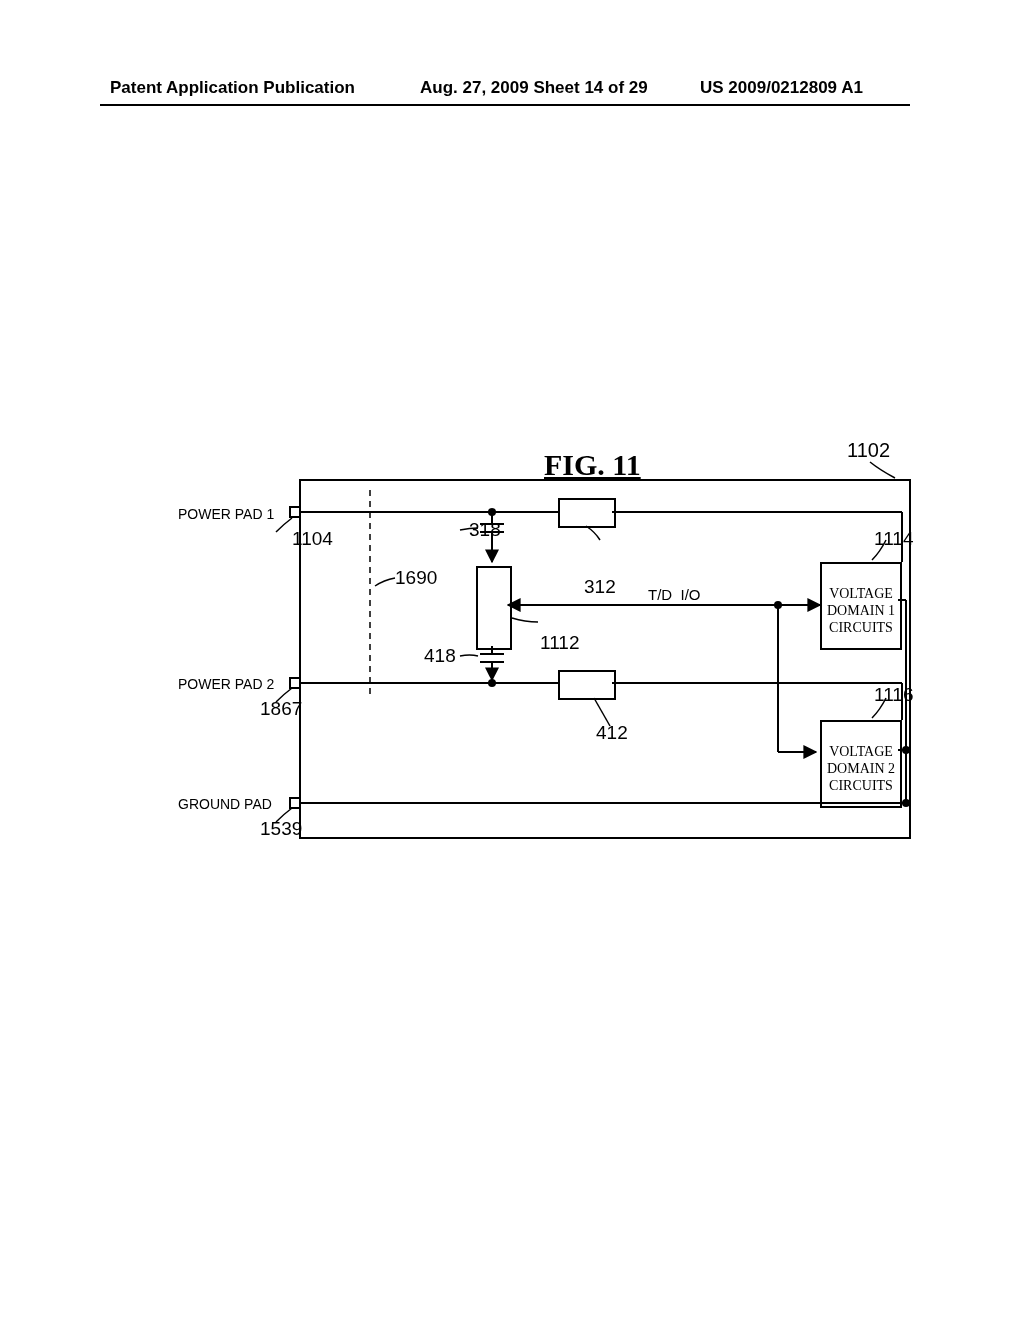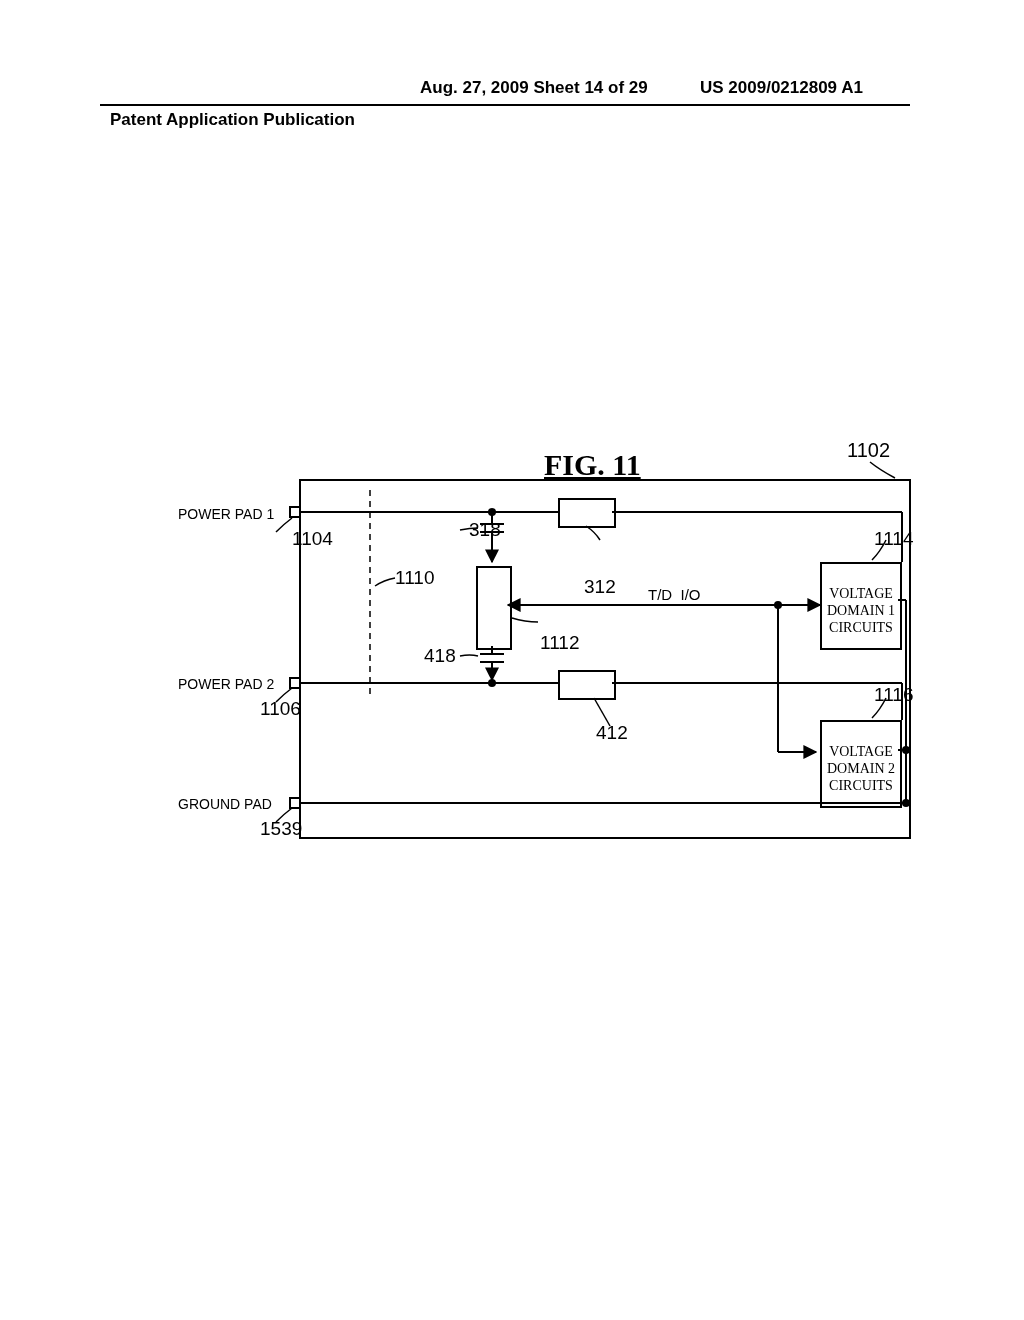--- a/index.html
+++ b/index.html
@@ -16,21 +16,20 @@
     top: 78px;
     left: 0;
     width: 1024px;
     font-size: 17px;
     color: #000;
   }
   .header .left {
     position: absolute;
     left: 110px;
     font-weight: bold;
-    margin-top: 32px;
   }
   .header .center {
     position: absolute;
     left: 420px;
     font-weight: bold;
   }
   .header .right {
     position: absolute;
     left: 700px;
     font-weight: bold;
@@ -96,28 +95,28 @@
 </div>
 <div class="header-line"></div>
 
 <div class="figure-title">FIG. 11</div>
 <div class="ref-1102">1102</div>
 
 <div class="lbl" style="top:506px; left:178px;">POWER PAD 1</div>
 <div class="num" style="top:528px; left:260px;margin-left:32px;">1104</div>
 
 <div class="lbl" style="top:676px; left:178px;">POWER PAD 2</div>
-<div class="num" style="top:698px; left:260px;">1106</div>
+<div class="num" style="top:698px; left:260px;">1867</div>
 
 <div class="lbl" style="top:796px; left:178px;">GROUND PAD</div>
 <div class="num" style="top:818px; left:260px;">1539</div>
 
 <div class="num" style="top:519px; left:424px;margin-left:45px;">318</div>
 <div class="num" style="top:536px; left:584px;margin-top:40px;">312</div>
-<div class="num" style="top:567px; left:395px;">1110</div>
+<div class="num" style="top:567px; left:395px;">1690</div>
 <div class="lbl" style="top:586px; left:648px; font-size:15px;">T/D  I/O</div>
 <div class="num" style="top:612px; left:540px;margin-top:20px;">1112</div>
 <div class="num" style="top:645px; left:424px;">418</div>
 <div class="num" style="top:722px; left:596px;">412</div>
 <div class="num" style="top:528px; left:874px;">1114</div>
 <div class="num" style="top:684px; left:874px;">1116</div>
 
 <div class="box" style="top:498px; left:558px; width:54px; height:26px;"></div>
 
 <div class="box" style="top:566px; left:476px; width:32px; height:80px;"></div>

